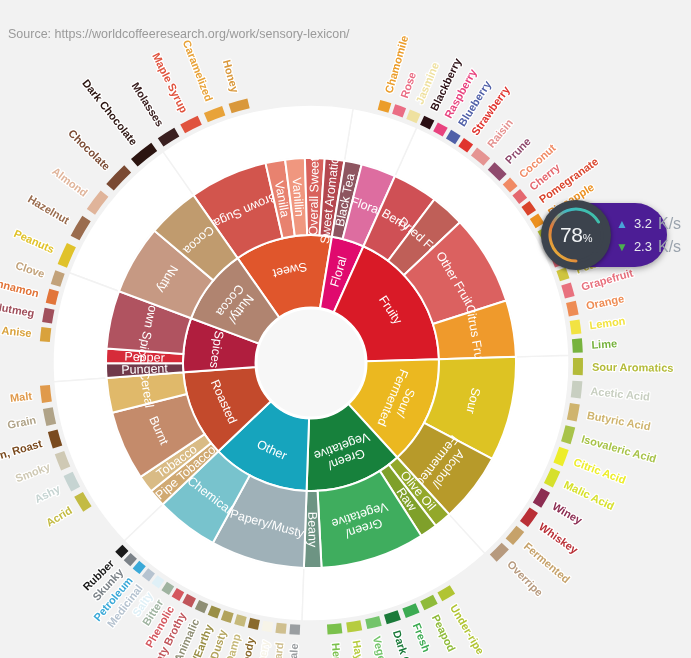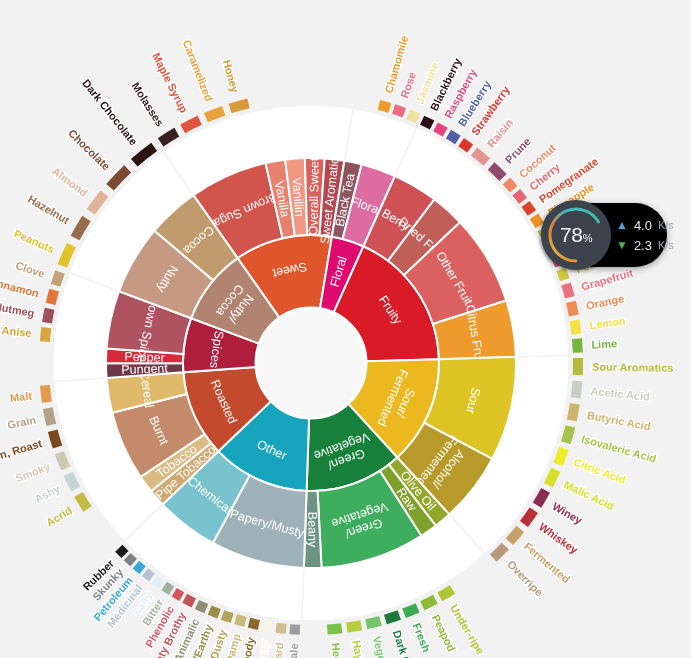--- a/index.html
+++ b/index.html
@@ -32,21 +32,21 @@
     font-size: 11px;
     paint-order: stroke fill;
     stroke: #ffffff;
     stroke-width: 2.4px;
     stroke-linejoin: round;
   }
   
   #speedmeter {
     position: absolute; left: 542px; top: 203px;
     width: 125px; height: 64px;
-    background: #000000;
+    background: #4c1d95;
     border-radius: 32px;
     box-shadow: 0 2px 6px rgba(0,0,0,.35);
     display: flex; align-items: center;
   }
   #gauge {
     position: absolute; left: -1px; top: -3px;
     width: 70px; height: 70px;
     border-radius: 50%;
     background: #3c434d;
     box-shadow: 0 1px 4px rgba(0,0,0,.45);
@@ -58,30 +58,31 @@
     color: #f2f4f6; font-size: 21px; font-weight: normal;
     letter-spacing: -.3px;
   }
   #gauge-text .pct { font-size: 11px; }
   #rates {
     margin-left: 74px; display: flex; flex-direction: column;
     justify-content: center; gap: 5px;
   }
   .rate { display: flex; align-items: center; gap: 6px;
     color: #e7eaee; font-size: 13px; white-space: nowrap; }
-  .rate .unit { color: #9aa3ad; font-size: 11px; text-align: right; }
+  .rate .unit { color: #9aa3ad; font-size: 16px; text-align: right; }
   .arrow { font-size: 12px; line-height: 1; }
   .arrow.up { color: #4aa3d8; }
   .arrow.down { color: #4caf50; }
 </style>
 </head>
 <body>
 
 <div id="root">
 
+  <div id="source">Source: https://worldcoffeeresearch.org/work/sensory-lexicon/</div>
 
   <svg id="wheel" width="691" height="658" viewBox="0 0 691 658">
     <g id="wheel-g">
         <path d="M69.3061873013724 272.7331683108313 A258 258 0 0 1 163.01727942143003 151.65877257344016 L193.41683054803548 195.07383092075673 A205 205 0 0 0 118.95646665419125 291.27635466558297 Z" fill="#ffffff" stroke="#f2f2f2" stroke-width="1.4"></path>
         <path d="M53.68565547485298 381.79702374297403 A258 258 0 0 1 69.3061873013724 272.7331683108313 L118.95646665419125 291.27635466558297 A205 205 0 0 0 106.54480376877851 377.9356196407352 Z" fill="#ffffff" stroke="#f2f2f2" stroke-width="1.4"></path>
         <path d="M124.25727063570653 541.0200916457866 A258 258 0 0 1 53.68565547485298 381.79702374297403 L106.54480376877851 377.9356196407352 A205 205 0 0 0 162.6191491485265 504.4500728193265 Z" fill="#ffffff" stroke="#f2f2f2" stroke-width="1.4"></path>
         <path d="M302.05757677045887 620.8449787503797 A258 258 0 0 1 124.25727063570653 541.0200916457866 L162.6191491485265 504.4500728193265 A205 205 0 0 0 303.89458619358163 567.8768242008831 Z" fill="#ffffff" stroke="#f2f2f2" stroke-width="1.4"></path>
         <path d="M484.9609055865227 553.5297964296318 A258 258 0 0 1 302.05757677045887 620.8449787503797 L303.89458619358163 567.8768242008831 A205 205 0 0 0 449.2247505629347 514.3899545274206 Z" fill="#ffffff" stroke="#f2f2f2" stroke-width="1.4"></path>
         <path d="M568.8847909948336 355.2906178230015 A258 258 0 0 1 484.9609055865227 553.5297964296318 L449.2247505629347 514.3899545274206 A205 205 0 0 0 515.9084579610111 356.8743281151756 Z" fill="#ffffff" stroke="#f2f2f2" stroke-width="1.4"></path>
         <path d="M416.6701134982515 127.63256998202439 A258 258 0 0 1 568.8847909948336 355.2906178230015 L515.9084579610111 356.8743281151756 A205 205 0 0 0 394.96268708194407 175.9832435903682 Z" fill="#ffffff" stroke="#f2f2f2" stroke-width="1.4"></path>
@@ -325,21 +326,21 @@
         <circle cx="35" cy="35" r="26" fill="none" stroke="#3c434d" stroke-width="3"></circle>
         <path d="M 35 61 A 26 26 0 1 1 57.5 22" fill="none" stroke="url(#gaugeGrad)" stroke-width="3" stroke-linecap="round"></path>
       </svg>
       <div id="gauge-text">
         <span>78</span><span class="pct">%</span>
       </div>
     </div>
     <div id="rates">
       <div class="rate">
         <span class="arrow up">▲</span>
-        <span>4.0</span>
+        <span>3.2</span>
         <span class="unit">K/s</span>
       </div>
       <div class="rate">
         <span class="arrow down">▼</span>
         <span>2.3</span>
         <span class="unit">K/s</span>
       </div>
     </div>
   </div>
 

